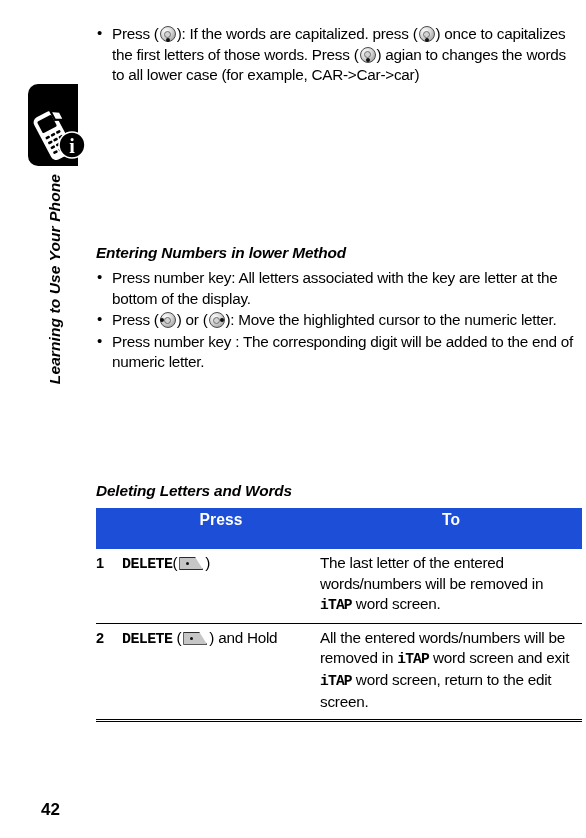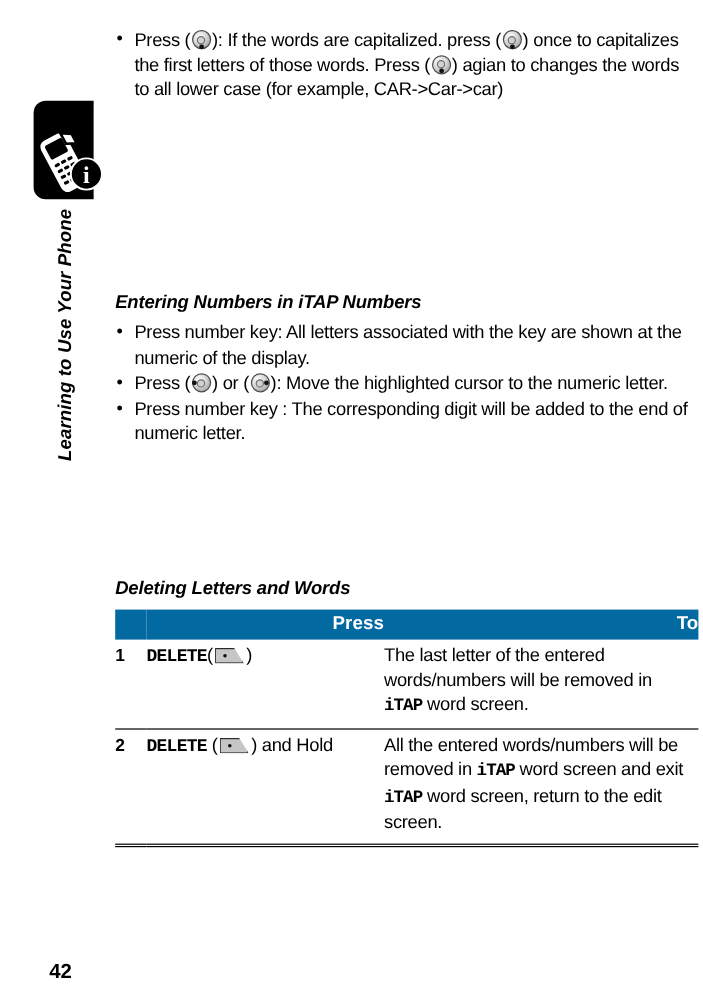--- a/index.html
+++ b/index.html
@@ -176,26 +176,26 @@
   
   #steps-table {
     position: absolute;
     left: 0;
     top: 508px;
     width: 486px;
     border-collapse: collapse;
     font-size: 15.3px;
   }
   #steps-table thead th {
-    background: #0369a1;
+    background: #1d4ed8;
     color: #ffffff;
     font-weight: bold;
-    text-align: right;
+    text-align: center;
     font-size: 15.6px;
-    padding: 3px 0 4px 0;
+    padding: 3px 0 20px 0;
     letter-spacing: 0.1px;
   }
   th.col-num   { width: 26px; }
   th.col-press { width: 198px; }
   th.col-to    { width: 262px; }
 
   #steps-table tbody td {
     vertical-align: top;
     padding: 4px 6px 7px 0;
     line-height: 20.6px;
@@ -261,24 +261,24 @@
   <div id="page-number">42</div>
 </div>
 
 <div id="main">
 
 
   <ul class="bullets" id="list-capitalization">
       <li class="tall">Press (<span class="navkey down"></span>): If the words are capitalized. press (<span class="navkey down"></span>) once to capitalizes the first letters of those words. Press (<span class="navkey down"></span>) agian to changes the words to all lower case (for example, CAR-&gt;Car-&gt;car)</li>
     </ul>
 
-  <h2 class="section-head" id="head-entering">Entering Numbers in iTAP Numbers</h2>
+  <h2 class="section-head" id="head-entering">Entering Numbers in lower Method</h2>
 
   <ul class="bullets" id="list-entering">
-      <li>Press number key: All letters associated with the key are shown at the numeric of the display.</li>
+      <li>Press number key: All letters associated with the key are letter at the bottom of the display.</li>
       <li>Press (<span class="navkey left"></span>) or (<span class="navkey right"></span>): Move the highlighted cursor to the numeric letter.</li>
       <li>Press number key : The corresponding digit will be added to the end of numeric letter.</li>
     </ul>
 
   <h2 class="section-head" id="head-deleting">Deleting Letters and Words</h2>
 
   <table id="steps-table">
     <thead>
       <tr>
         <th class="col-num"></th>

